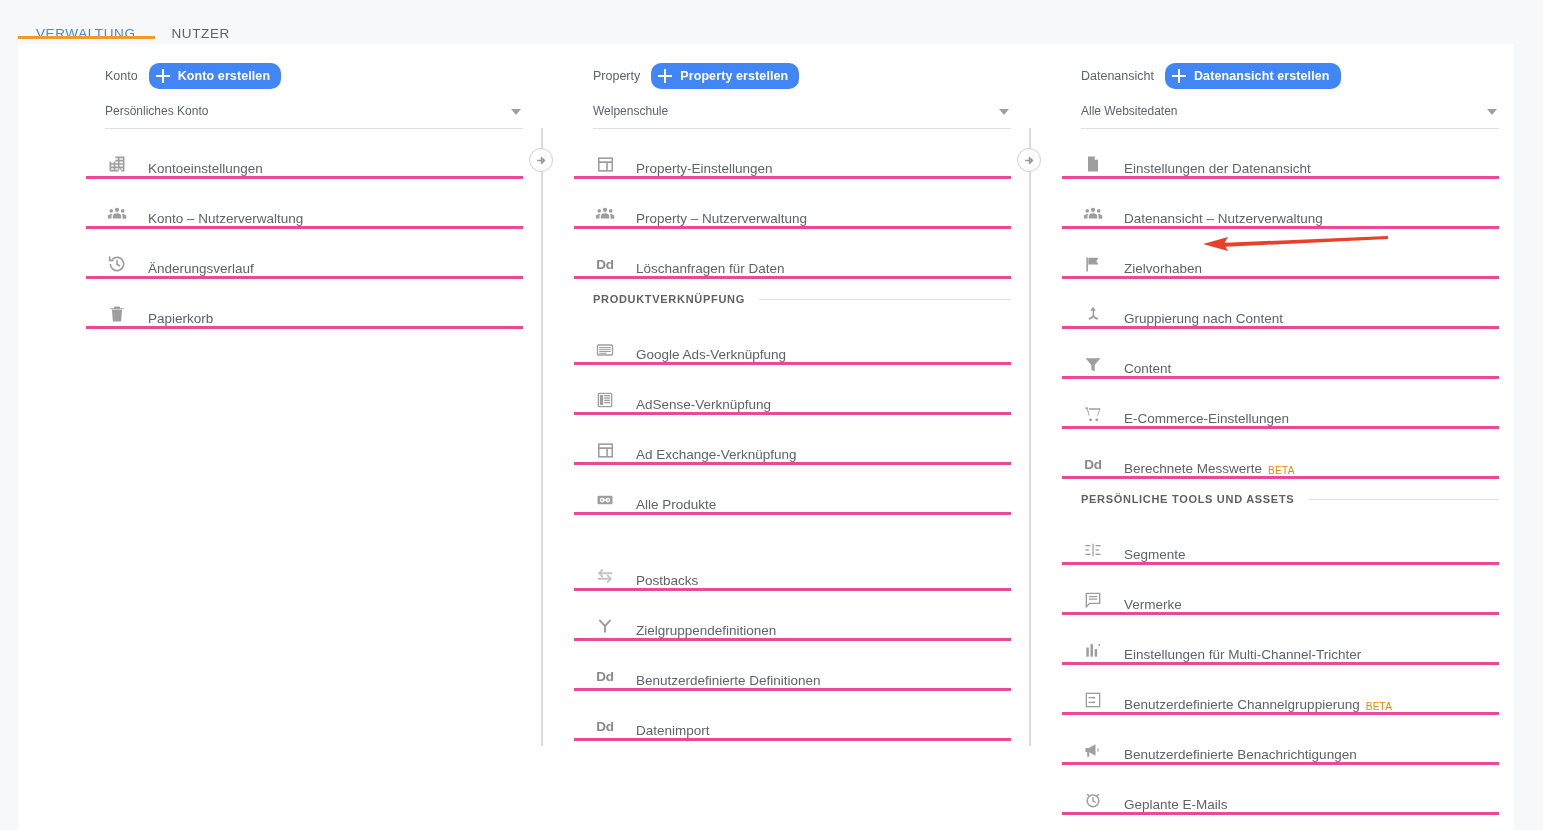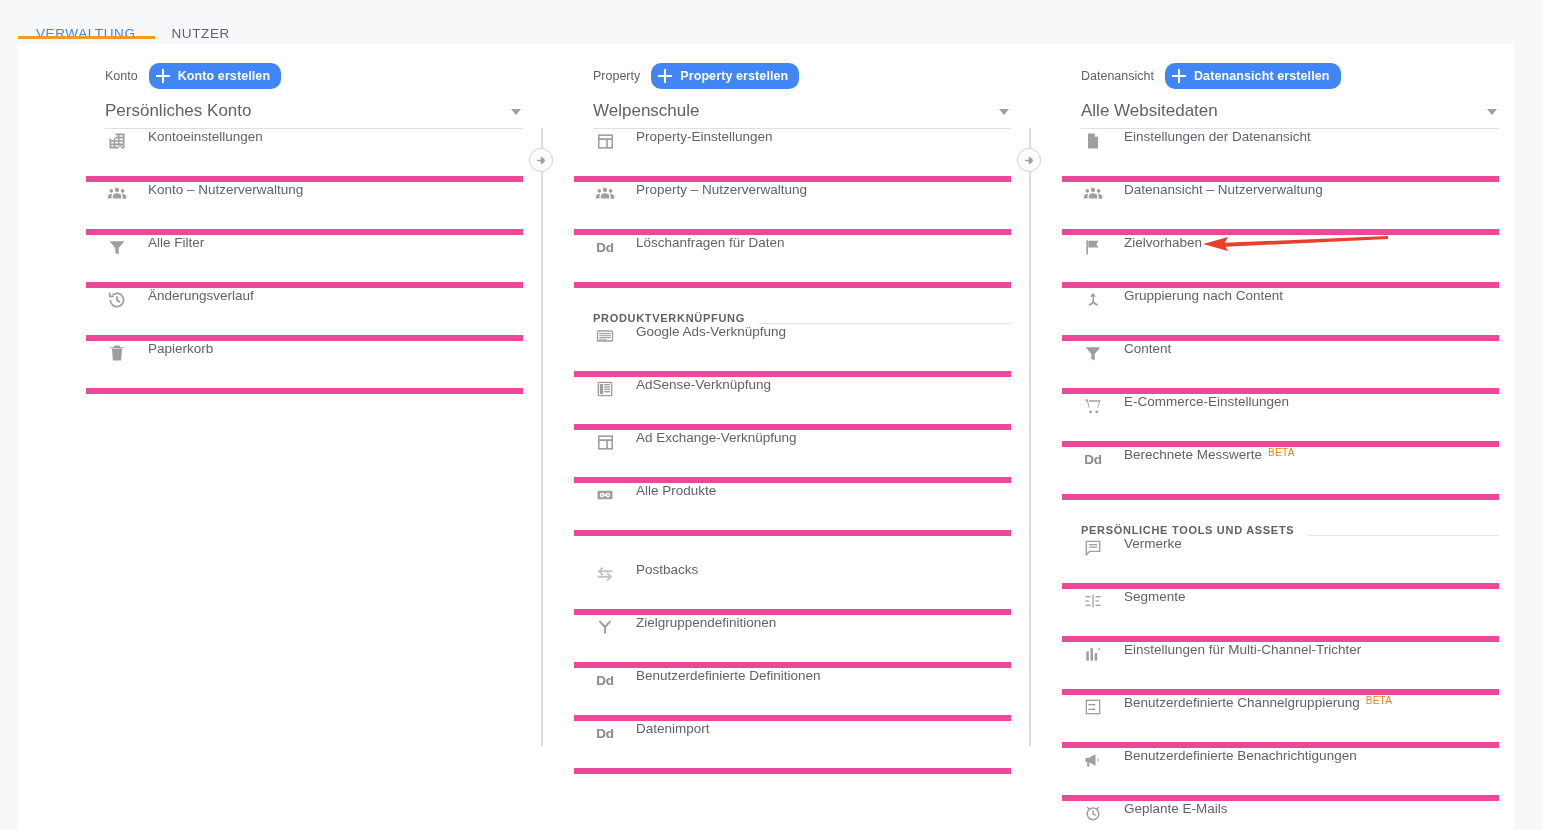--- a/index.html
+++ b/index.html
@@ -132,44 +132,44 @@
   .col-select {
     position: relative;
     margin-top: 8px;
     margin-left: 19px;
     width: 418px;
     height: 30px;
     border-bottom: 1px solid #e0e0e0;
     cursor: pointer;
   }
   .col-select-value {
-    font-size: 17px;
+    font-size: 12px;
     color: #5f6368;
     line-height: 26px;
   }
   .caret {
     position: absolute;
     right: 2px;
     top: 11px;
     width: 0; height: 0;
     border-left: 5px solid transparent;
     border-right: 5px solid transparent;
     border-top: 6px solid #9aa0a6;
   }
 
   
   .list { margin-top: 0px; }
 
   .row {
     position: relative;
     display: flex;
-    align-items: flex-start;
+    align-items: flex-end;
     height: 47px;
     padding-left: 19px;
-    border-bottom: 6px solid #ec4899;
+    border-bottom: 3px solid #ec4899;
     cursor: pointer;
   }
 
   .row-icon {
     width: 24px;
     height: 24px;
     flex: 0 0 24px;
     margin-right: 19px;
     display: flex;
     align-items: center;
@@ -193,21 +193,21 @@
     font-size: 10px;
     color: #e8850c;
     letter-spacing: 0.3px;
     margin-left: 6px;
     text-transform: uppercase;
   }
 
   
   .section {
     display: flex;
-    align-items: flex-end;
+    align-items: center;
     height: 32px;
     padding-left: 19px;
     margin-top: 4px;
   }
   .section-title {
     font-size: 11px;
     font-weight: bold;
     letter-spacing: 0.7px;
     color: #616161;
     white-space: nowrap;
@@ -313,28 +313,20 @@
           <svg width="22" height="22" viewBox="0 0 24 24" fill="#9e9e9e" aria-hidden="true">
             <circle cx="12" cy="7.5" r="2.3"></circle>
               <circle cx="5.8" cy="8.6" r="2"></circle>
               <circle cx="18.2" cy="8.6" r="2"></circle>
             <path d="M12 11.2c-2.6 0-4.6 1.4-4.6 3.1V17h9.2v-2.7c0-1.7-2-3.1-4.6-3.1zM5.8 12c-2.1 0-3.8 1.1-3.8 2.5V17h4V14c0-.8.4-1.5 1.1-2-.4-.1-.8-.1-1.3 0zm12.4 0c-.4 0-.8 0-1.2.1.7.5 1.1 1.2 1.1 2v3h4v-2.6c0-1.4-1.7-2.5-3.9-2.5z"></path>
           </svg>
         </span>
         <span class="row-label">Konto – Nutzerverwaltung</span>
       </div>
 
-      <div class="row">
-        <span class="row-icon">
-          <svg width="20" height="20" viewBox="0 0 24 24" fill="#9e9e9e" aria-hidden="true">
-            <path d="M3 5h18l-7 8.2V21l-4-2.2v-5.6L3 5z"></path>
-          </svg>
-        </span>
-        <span class="row-label">Alle Filter</span>
-      </div>
 
       <div class="row">
         <span class="row-icon">
           <svg width="20" height="20" viewBox="0 0 24 24" fill="none" stroke="#9e9e9e" stroke-width="2" aria-hidden="true">
             <path d="M4 12a8 8 0 1 0 2.6-5.9"></path>
             <path d="M3.2 3.6v4h4" stroke-linecap="round"></path>
             <path d="M12 8v4.4l3 1.8" stroke-linecap="round"></path>
           </svg>
         </span>
         <span class="row-label">Änderungsverlauf</span>
@@ -573,46 +565,46 @@
         <span class="beta">BETA</span>
       </div>
 
       <div class="section">
         <span class="section-title">PERSÖNLICHE TOOLS UND ASSETS</span>
         <span class="section-rule"></span>
       </div>
 
       <div class="row">
         <span class="row-icon">
-          <svg width="20" height="20" viewBox="0 0 24 24" aria-hidden="true">
-            <path d="M4 4h16v12H8l-4 4V4z" fill="none" stroke="#9e9e9e" stroke-width="1.7"></path>
-            <rect x="7" y="7.2" width="10" height="1.5" fill="#9e9e9e"></rect>
-            <rect x="7" y="10.2" width="10" height="1.5" fill="#9e9e9e"></rect>
-          </svg>
-        </span>
-        <span class="row-label">Vermerke</span>
-      </div>
-
-      <div class="row">
-        <span class="row-icon">
           <svg width="20" height="20" viewBox="0 0 24 24" fill="#9e9e9e" aria-hidden="true">
             <rect x="3" y="6" width="6" height="1.6"></rect>
               <rect x="3" y="11.2" width="4" height="1.6"></rect>
               <rect x="3" y="16.4" width="6" height="1.6"></rect>
             <rect x="11.3" y="4.5" width="1.5" height="15"></rect>
             <rect x="15" y="6" width="6" height="1.6"></rect>
               <rect x="15" y="11.2" width="4" height="1.6"></rect>
               <rect x="15" y="16.4" width="6" height="1.6"></rect>
           </svg>
         </span>
         <span class="row-label">Segmente</span>
       </div>
 
       <div class="row">
         <span class="row-icon">
+          <svg width="20" height="20" viewBox="0 0 24 24" aria-hidden="true">
+            <path d="M4 4h16v12H8l-4 4V4z" fill="none" stroke="#9e9e9e" stroke-width="1.7"></path>
+            <rect x="7" y="7.2" width="10" height="1.5" fill="#9e9e9e"></rect>
+            <rect x="7" y="10.2" width="10" height="1.5" fill="#9e9e9e"></rect>
+          </svg>
+        </span>
+        <span class="row-label">Vermerke</span>
+      </div>
+
+      <div class="row">
+        <span class="row-icon">
           <svg width="20" height="20" viewBox="0 0 24 24" fill="#9e9e9e" aria-hidden="true">
             <rect x="4" y="9" width="3" height="11"></rect>
               <rect x="9" y="5" width="3" height="15"></rect>
             <rect x="14" y="11" width="3" height="9"></rect>
               <rect x="18.5" y="5" width="2" height="2"></rect>
           </svg>
         </span>
         <span class="row-label">Einstellungen für Multi-Channel-Trichter</span>
       </div>
 

